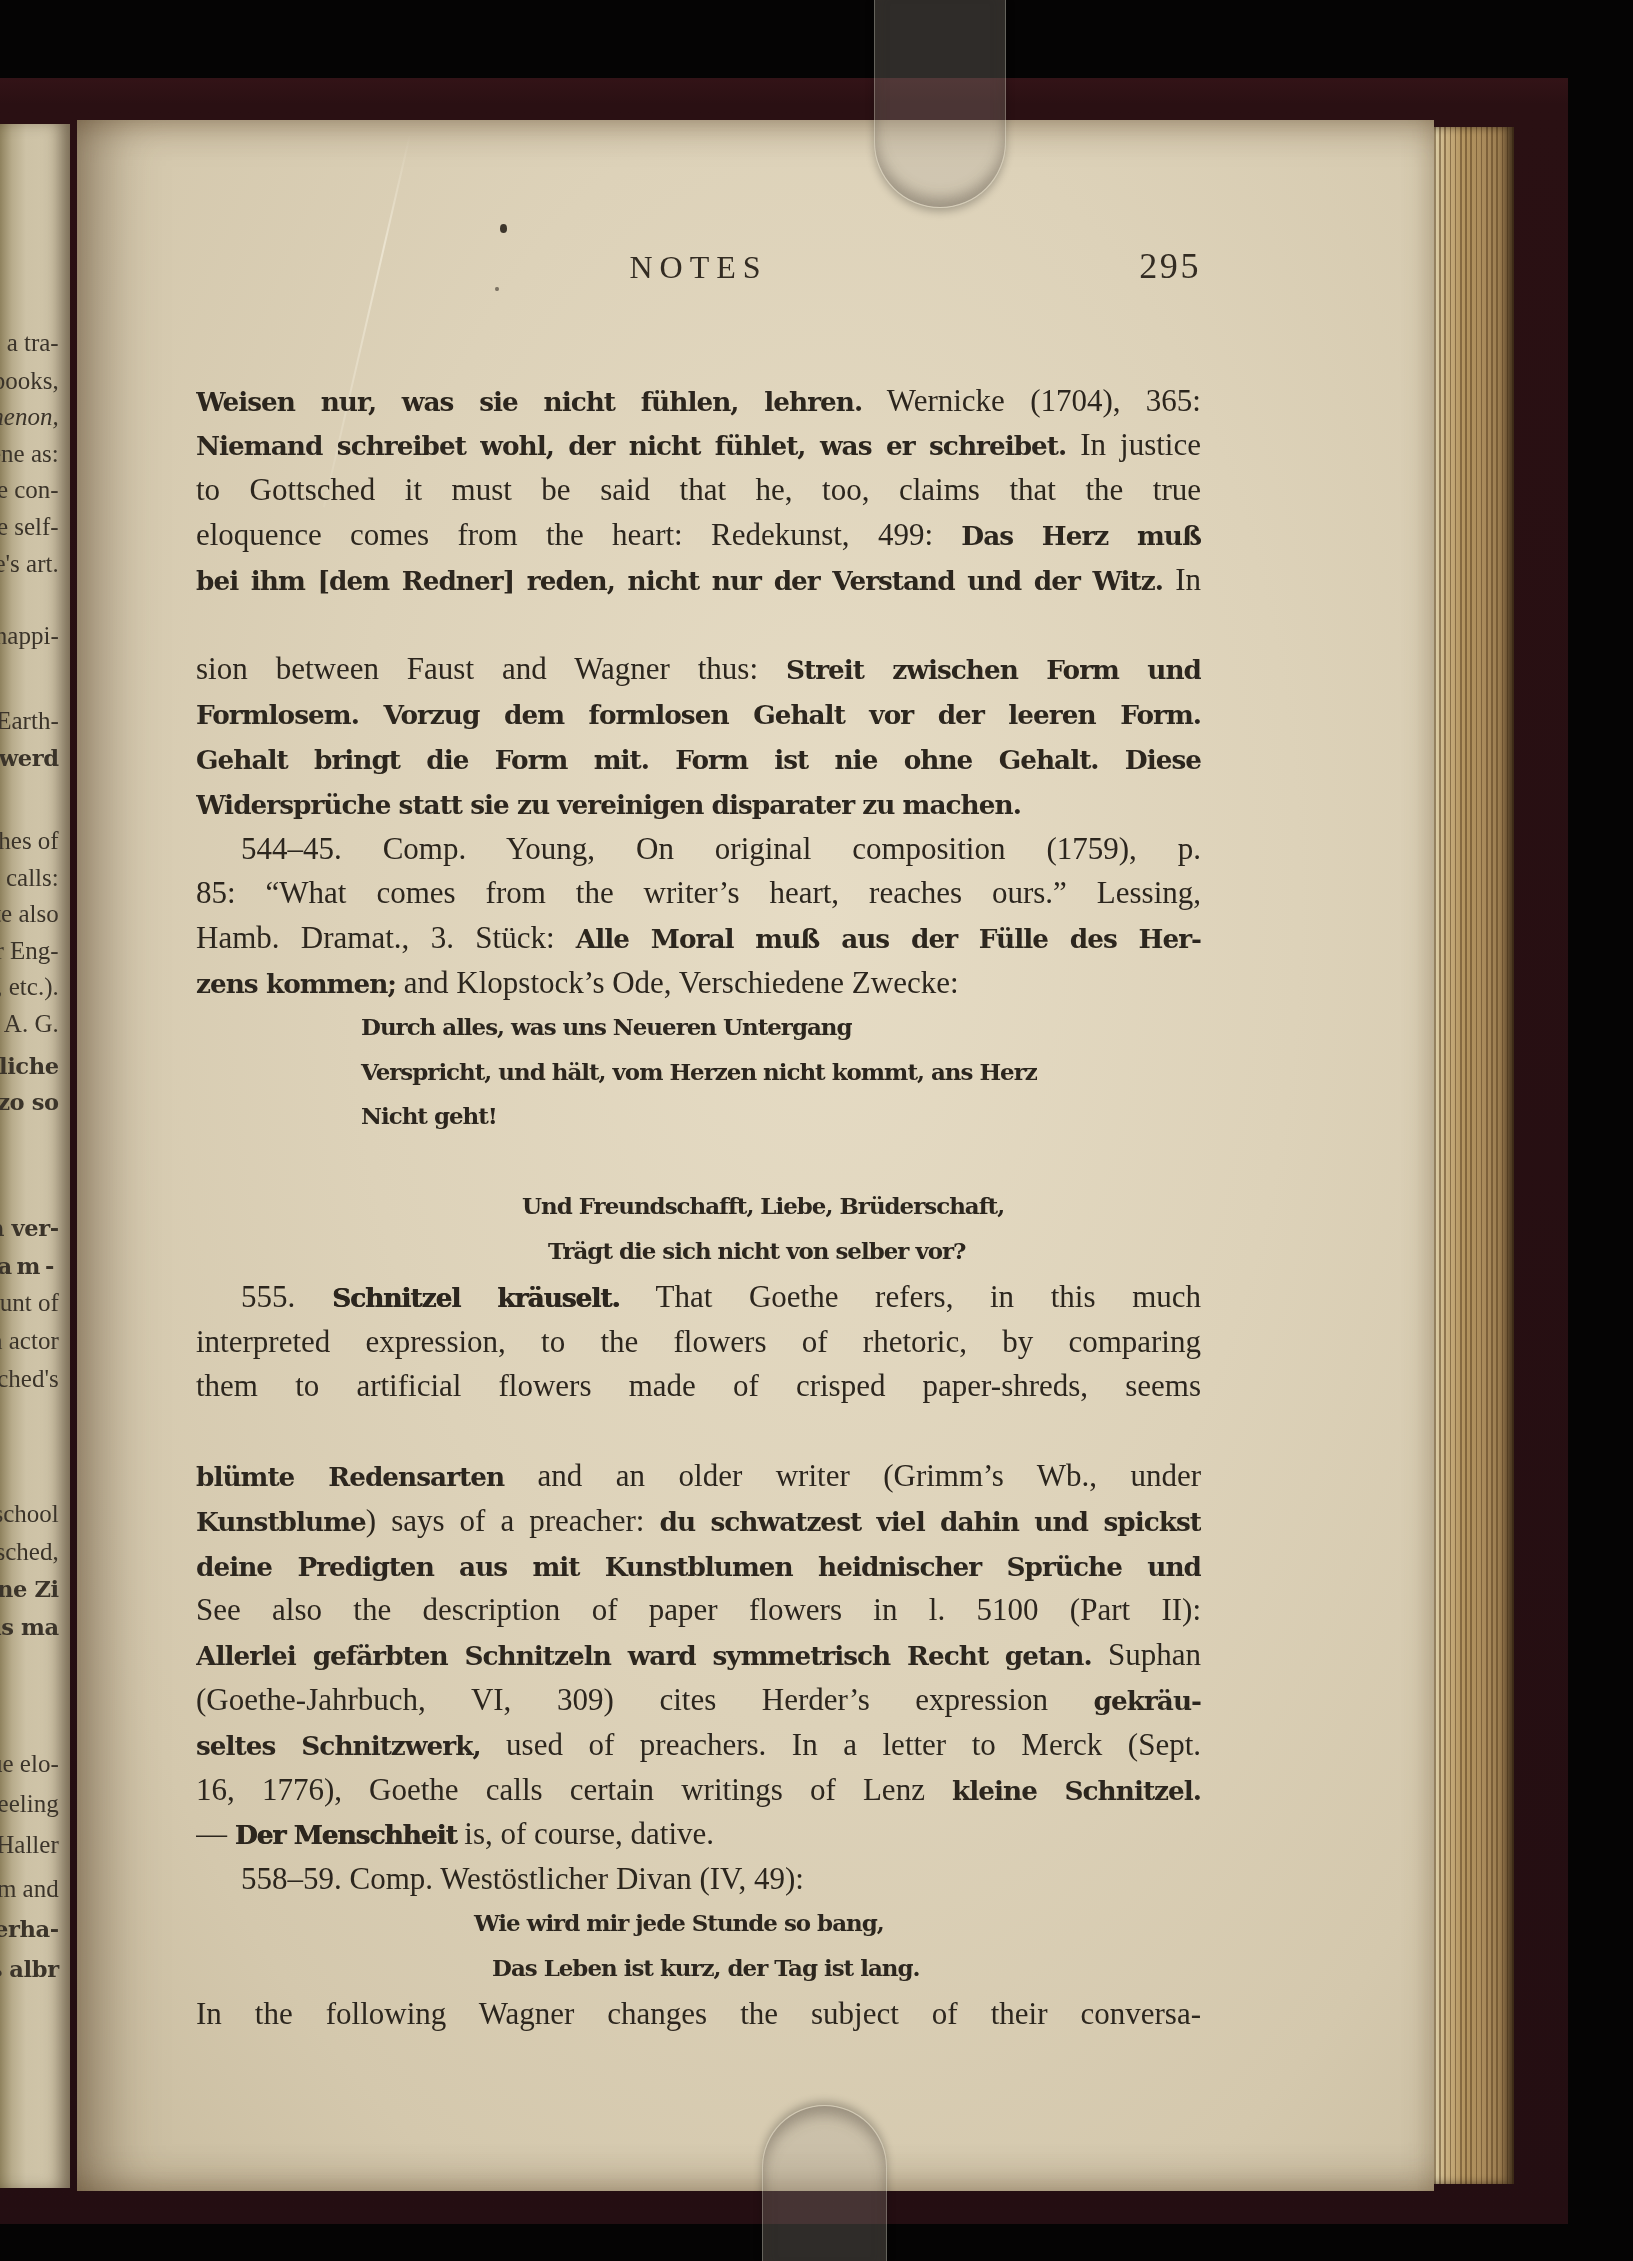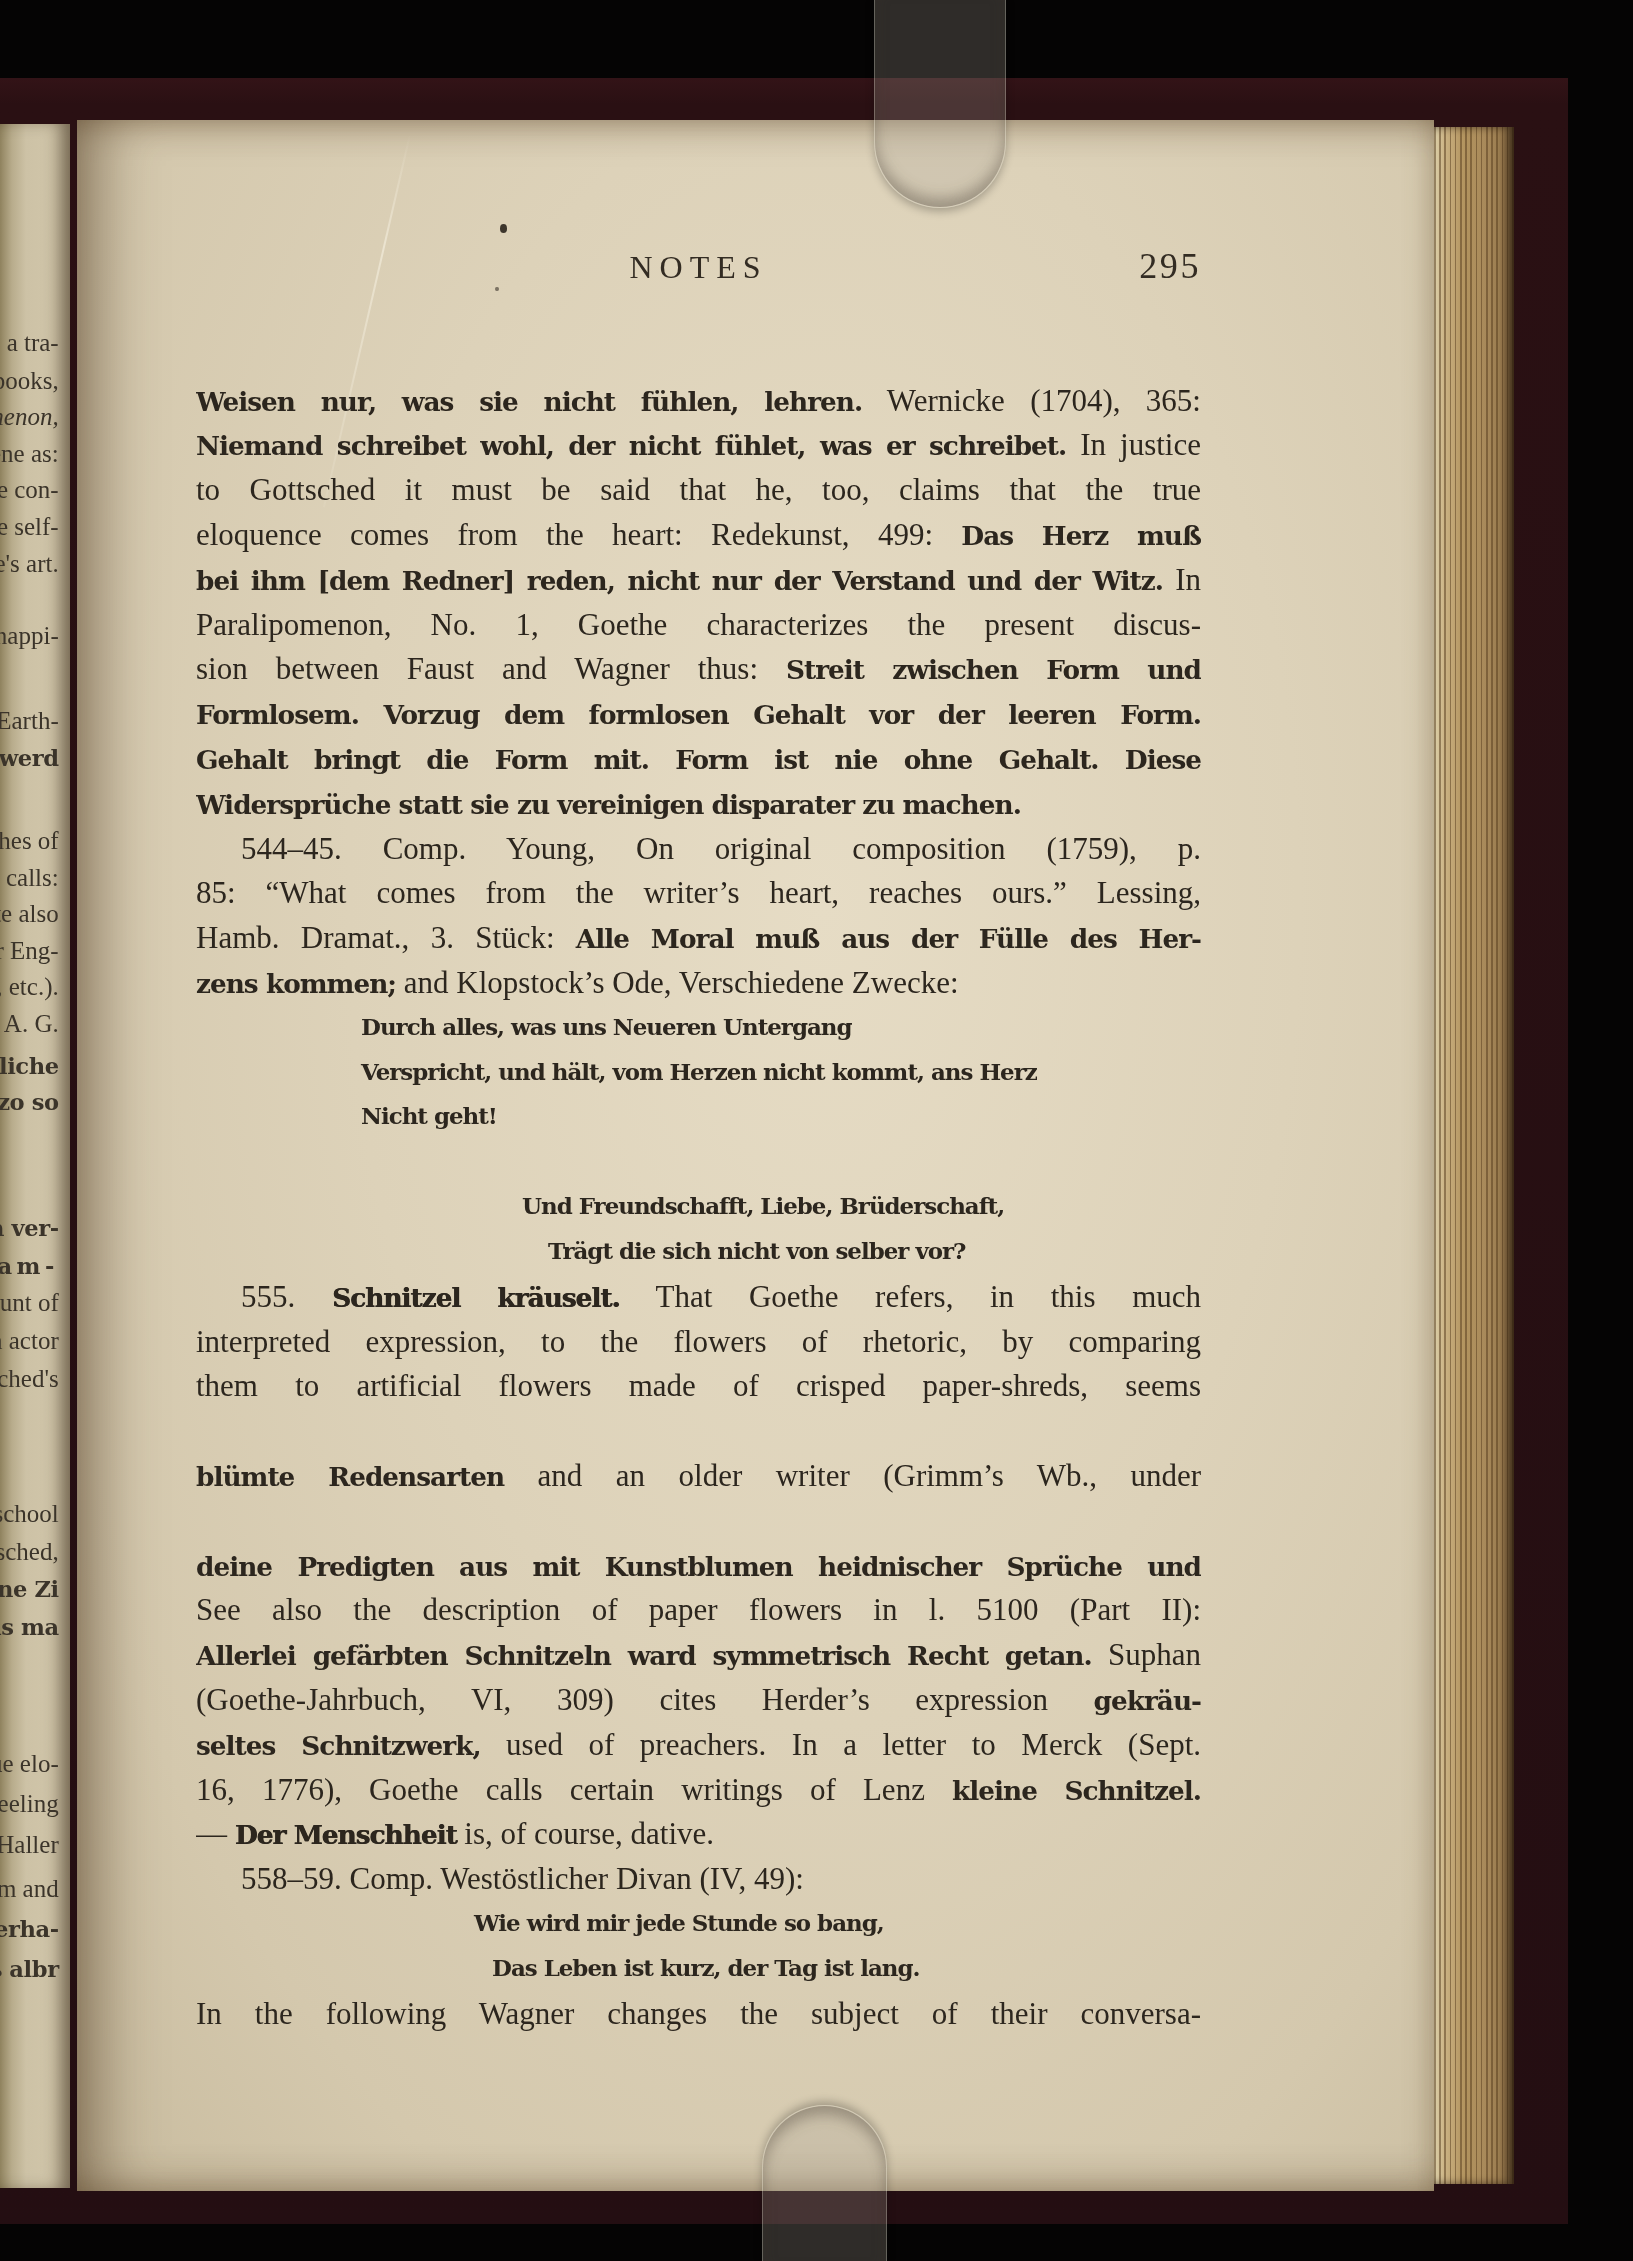--- a/index.html
+++ b/index.html
@@ -104,38 +104,38 @@
     <div class="ink-speck"></div>
     <div class="ink-speck small"></div>
     <div class="header-title">NOTES</div>
     <div class="header-pagenum">295</div>
     <div class="textblock" id="textblock">
         <div class="line just" style="top: 338px; padding-left: 0px;"><span class="frk">Weisen nur, was sie nicht fühlen, lehren.</span><span class="rom">  Wernicke (1704), 365:</span></div>
         <div class="line just" style="top: 382px; padding-left: 0px;"><span class="frk">Niemand schreibet wohl, der nicht fühlet, was er schreibet.</span><span class="rom">  In justice</span></div>
         <div class="line just" style="top: 427px; padding-left: 0px;"><span class="rom">to Gottsched it must be said that he, too, claims that the true</span></div>
         <div class="line just" style="top: 472px; padding-left: 0px;"><span class="rom">eloquence comes from the heart: </span><span class="ita">Redekunst</span><span class="rom">, 499: </span><span class="frk">Das Herz muß</span></div>
         <div class="line just" style="top: 517px; padding-left: 0px;"><span class="frk">bei ihm [dem Redner] reden, nicht nur der Verstand und der Witz.</span><span class="rom">  In</span></div>
-        <div class="line just" style="top: 562px; padding-left: 0px;"><span class="ita">Paralipomenon</span><span class="rom">, No. 1, Goethe characterizes the present discus-</span></div>
         <div class="line just" style="top: 606px; padding-left: 0px;"><span class="rom">sion between Faust and Wagner thus: </span><span class="frk">Streit zwischen Form und</span></div>
         <div class="line just" style="top: 651px; padding-left: 0px;"><span class="frk">Formlosem.  Vorzug dem formlosen Gehalt vor der leeren Form.</span></div>
         <div class="line just" style="top: 696px; padding-left: 0px;"><span class="frk">Gehalt bringt die Form mit.  Form ist nie ohne Gehalt.  Diese</span></div>
         <div class="line" style="top: 741px; padding-left: 0px;"><span class="frk">Widersprüche statt sie zu vereinigen disparater zu machen.</span></div>
         <div class="line just" style="top: 786px; padding-left: 45px;"><span class="rom">544–45.  Comp. Young, </span><span class="ita">On original composition</span><span class="rom"> (1759), p.</span></div>
         <div class="line just" style="top: 830px; padding-left: 0px;"><span class="rom">85: “What comes from the writer’s heart, reaches ours.”  Lessing,</span></div>
         <div class="line just" style="top: 875px; padding-left: 0px;"><span class="ita">Hamb. Dramat., 3. Stück</span><span class="rom">: </span><span class="frk">Alle Moral muß aus der Fülle des Her-</span></div>
         <div class="line" style="top: 920px; padding-left: 0px;"><span class="frk">zens kommen;</span><span class="rom"> and Klopstock’s Ode, </span><span class="ita">Verschiedene Zwecke:</span></div>
         <div class="line verse" style="top: 965px; padding-left: 165px;"><span class="frk">Durch alles, was uns Neueren Untergang</span></div>
         <div class="line verse" style="top: 1010px; padding-left: 165px;"><span class="frk">Verspricht, und hält, vom Herzen nicht kommt, ans Herz</span></div>
         <div class="line verse" style="top: 1054px; padding-left: 165px;"><span class="frk">Nicht geht!</span></div>
         <div class="line verse" style="top: 1144px; padding-left: 326px;"><span class="frk">Und Freundschafft, Liebe, Brüderschaft,</span></div>
         <div class="line verse" style="top: 1189px; padding-left: 352px;"><span class="frk">Trägt die sich nicht von selber vor?</span></div>
         <div class="line just" style="top: 1234px; padding-left: 45px;"><span class="rom">555.  </span><span class="frk frk-b">Schnitzel kräuselt.</span><span class="rom">  That Goethe refers, in this much</span></div>
         <div class="line just" style="top: 1323px; padding-left: 0px;"><span class="rom">them to artificial flowers made of crisped paper-shreds, seems</span></div>
         <div class="line just" style="top: 1279px; padding-left: 0px;"><span class="rom">interpreted expression, to the flowers of rhetoric, by comparing</span></div>
         <div class="line just" style="top: 1413px; padding-left: 0px;"><span class="frk">blümte Redensarten</span><span class="rom"> and an older writer (Grimm’s </span><span class="ita">Wb.</span><span class="rom">, under</span></div>
+        <div class="line just" style="top: 1458px; padding-left: 0px;"><span class="frk">Kunstblume</span><span class="rom">) says of a preacher: </span><span class="frk">du schwatzest viel dahin und spickst</span></div>
         <div class="line just" style="top: 1503px; padding-left: 0px;"><span class="frk">deine Predigten aus mit Kunstblumen heidnischer Sprüche und Exempel.</span></div>
         <div class="line just" style="top: 1547px; padding-left: 0px;"><span class="rom">See also the description of paper flowers in l. 5100 (Part II):</span></div>
         <div class="line just" style="top: 1592px; padding-left: 0px;"><span class="frk">Allerlei gefärbten Schnitzeln ward symmetrisch Recht getan.</span><span class="rom">  Suphan</span></div>
         <div class="line just" style="top: 1637px; padding-left: 0px;"><span class="rom">(</span><span class="ita">Goethe-Jahrbuch</span><span class="rom">, VI, 309)  cites  Herder’s  expression </span><span class="frk">gekräu-</span></div>
         <div class="line just" style="top: 1682px; padding-left: 0px;"><span class="frk">seltes Schnitzwerk,</span><span class="rom"> used of preachers.  In a letter to Merck (Sept.</span></div>
         <div class="line just" style="top: 1727px; padding-left: 0px;"><span class="rom">16, 1776), Goethe calls certain writings of Lenz </span><span class="frk">kleine Schnitzel.</span></div>
         <div class="line" style="top: 1771px; padding-left: 0px;"><span class="rom">— </span><span class="frk frk-b">Der Menschheit</span><span class="rom"> is, of course, dative.</span></div>
         <div class="line" style="top: 1816px; padding-left: 45px;"><span class="rom">558–59.  Comp. </span><span class="ita">Westöstlicher Divan</span><span class="rom"> (IV, 49):</span></div>
         <div class="line verse" style="top: 1861px; padding-left: 278px;"><span class="frk">Wie wird mir jede Stunde so bang,</span></div>
         <div class="line verse" style="top: 1906px; padding-left: 296px;"><span class="frk">Das Leben ist kurz, der Tag ist lang.</span></div>

